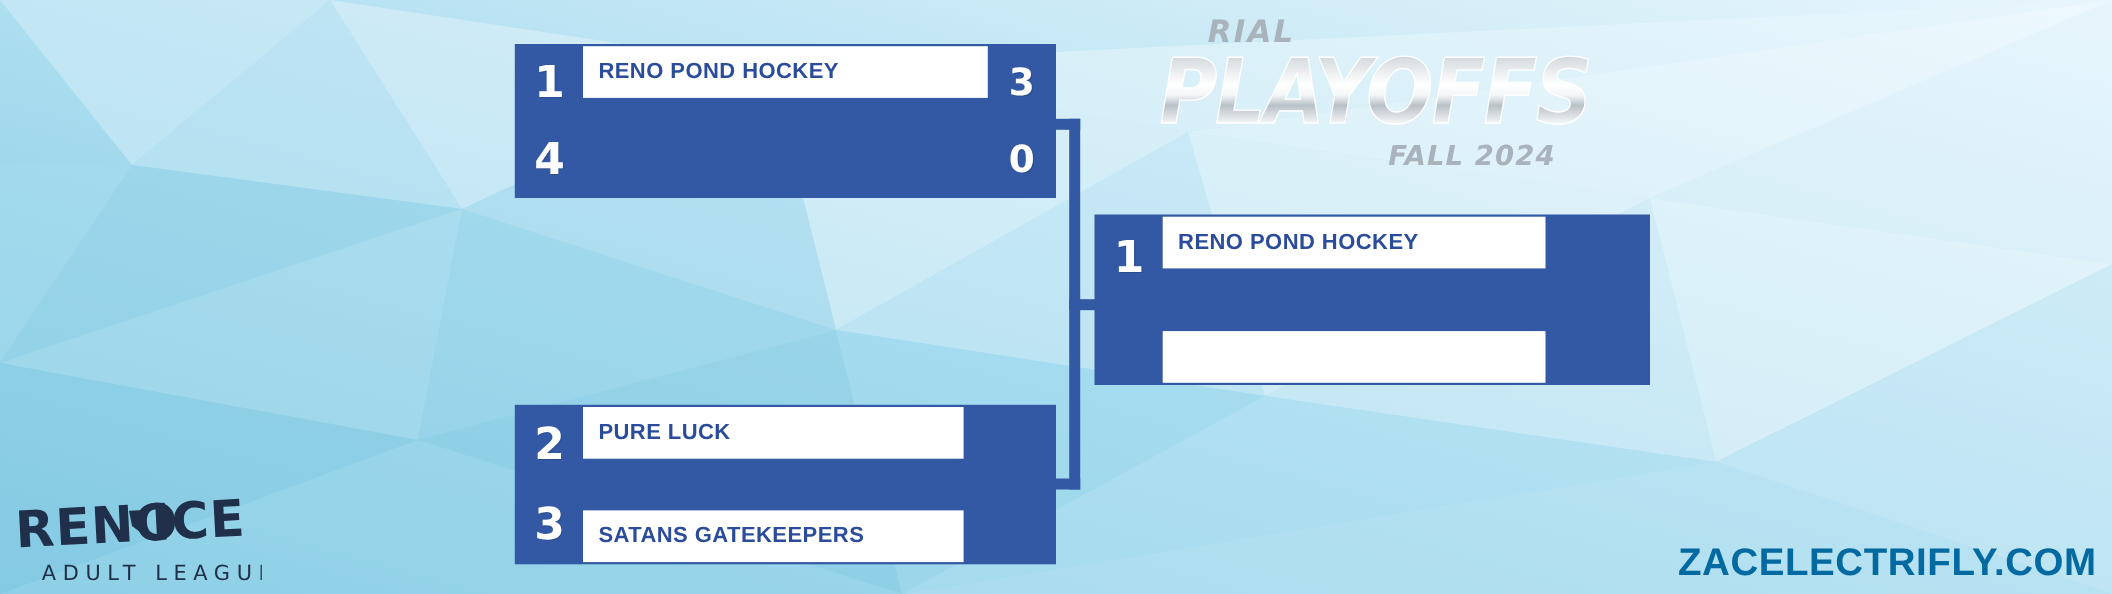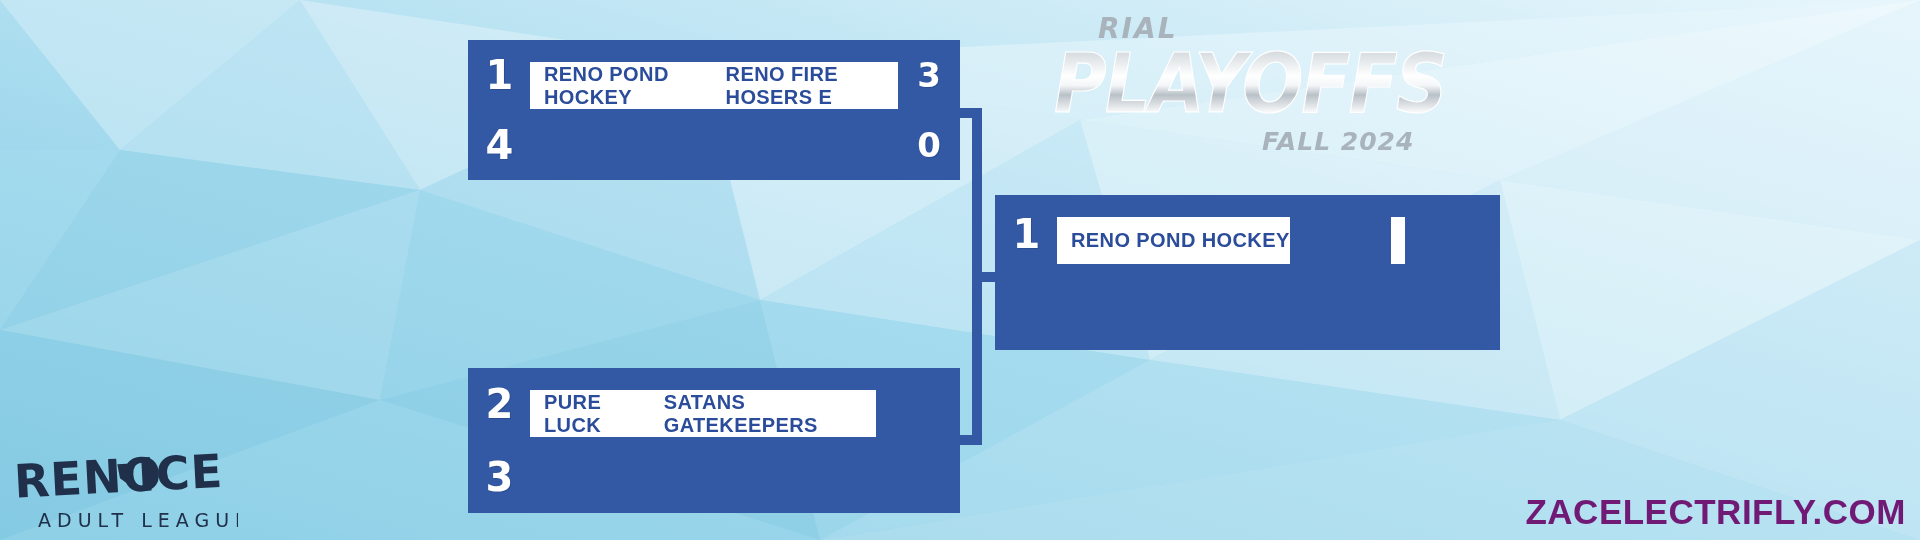--- a/index.html
+++ b/index.html
@@ -37,23 +37,23 @@
     font-weight:bold;
     font-size:40px;
     line-height:1;
     letter-spacing:-1px;
     text-shadow:1px 1px 0 rgba(30,55,110,.35);
     font-family:"DejaVu Sans", sans-serif;
   }
   .namecol {
     flex:1 1 auto;
     display:flex;
-    flex-direction:row;
+    flex-direction:column;
     justify-content:space-between;
-    padding:22px 0;
+    padding:2px 0;
   }
   .slot {
     background:#ffffff;
     height:47px;
     display:flex;
     align-items:center;
     padding-left:14px;
     color:#2B4C9B;
     font-weight:bold;
     font-size:20px;
@@ -96,21 +96,21 @@
     position:absolute;
     left:8px; bottom:4px;
     width:230px; height:106px;
     z-index:4;
   }
 
   
   #watermark {
     position:absolute;
     right:14px; bottom:8px;
-    color:#701a75;
+    color:#0369a1;
     font-size:35px;
     font-weight:bold;
     letter-spacing:.5px;
     font-family:"Liberation Sans", sans-serif;
     z-index:4;
     white-space:nowrap;
     margin-top:24px;
   }
 </style>
 </head>
@@ -162,21 +162,20 @@
 
   <div class="conn" style="left:972px; top:272px; width:36px; height:10px;"></div>
 
   <div class="match" style="left:468px; top:40px; width:492px; height:140px;">
     <div class="seedcol">
       <div class="seed">1</div>
       <div class="seed">4</div>
     </div>
     <div class="namecol">
       <div class="slot">RENO POND HOCKEY</div>
-      <div class="slot">RENO FIRE HOSERS E</div>
     </div>
     <div class="scorecol">
       <div class="score">3</div>
       <div class="score">0</div>
     </div>
   </div>
 
   <div class="match" style="left:468px; top:368px; width:492px; height:145px;">
     <div class="seedcol">
       <div class="seed">2</div>

